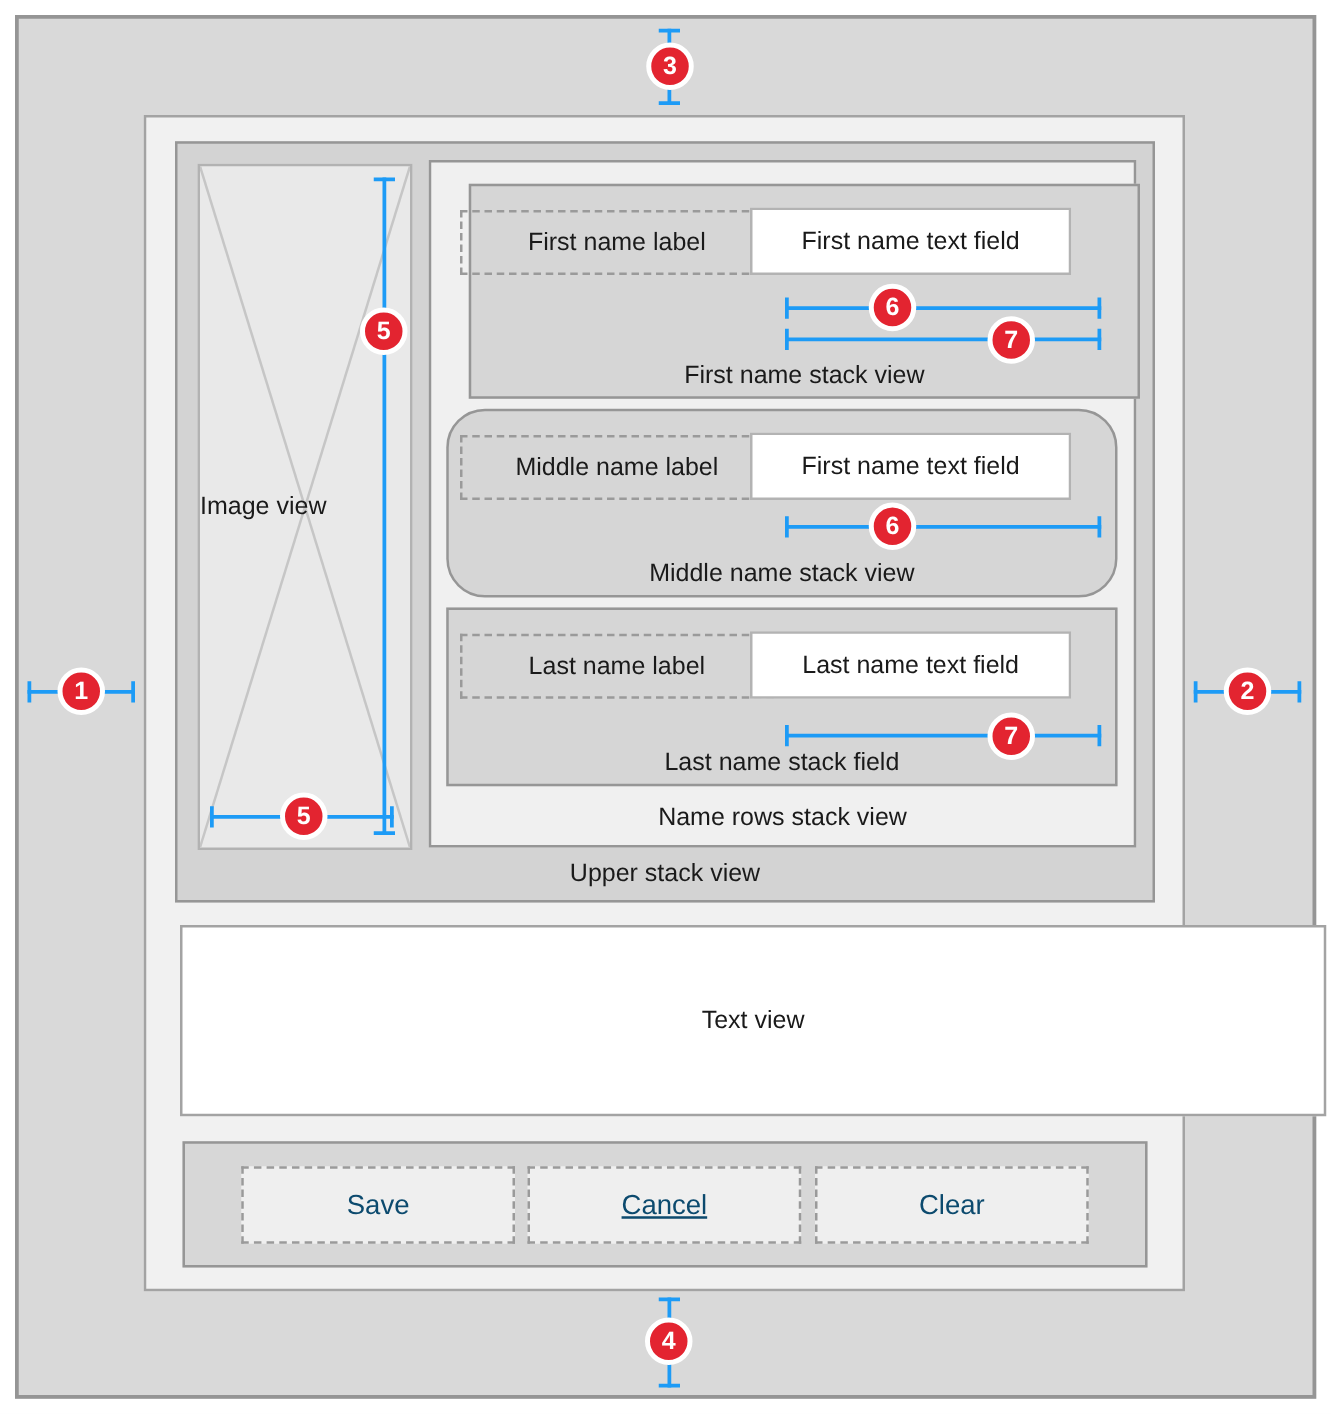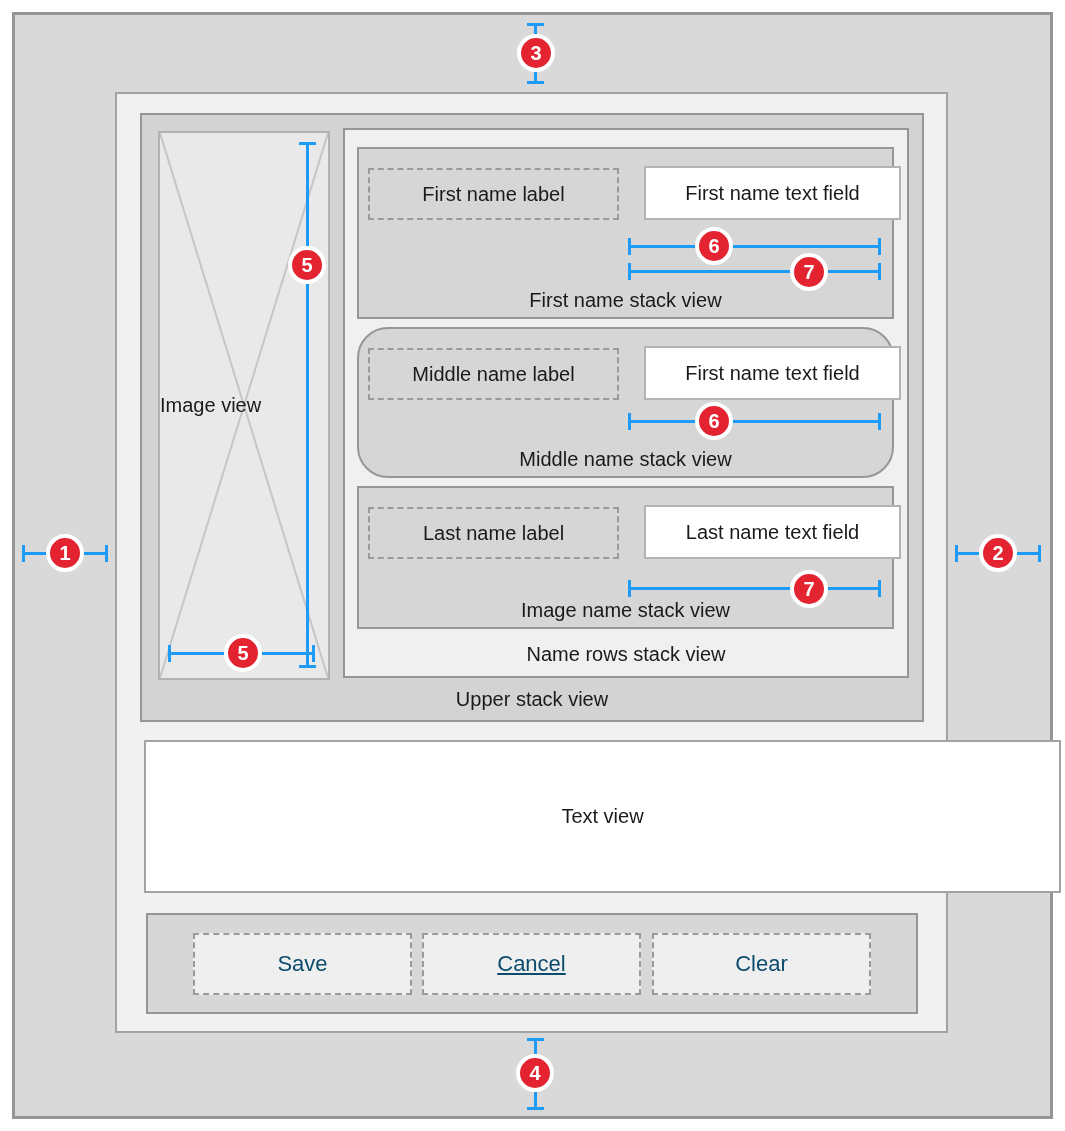--- a/index.html
+++ b/index.html
@@ -12,34 +12,34 @@
 
   .canvas   { inset:12px; background:#d9d9d9; border:3px solid #959595; }
   .mainview { left:115px; top:92px;  width:833px; height:941px; background:#f1f1f1; border:2px solid #a3a3a3; }
   .upper    { left:140px; top:113px; width:784px; height:609px; background:#d3d3d3; border:2px solid #969696; }
   .imgview  { left:158px; top:131px; width:172px; height:549px; background:#e9e9e9; border:2px solid #b2b2b2;
               display:flex; align-items:center; justify-content:flex-start; }
   .imgview svg { position:absolute; inset:0; width:100%; height:100%; }
   .imgview .imglabel { position:relative; font-size:20px; }
   .namerows { left:343px; top:128px; width:566px; height:550px; background:#f0f0f0; border:2px solid #969696; }
   .rowbox   { background:#d6d6d6; border:2px solid #969696; left:357px; width:537px; }
-  .row1 { top:147px; height:172px; }
+  .row1 { top:147px; height:172px;margin-left:18px; }
   .row2 { top:327px; height:151px;border-radius:31px; }
   .row3 { top:486px; height:143px; }
 
   .cap { position:absolute; left:0; right:0; bottom:5px; text-align:center; font-size:20px; color:#1a1a1a; }
   .upper .cap { bottom:9px; }
   .namerows .cap { bottom:10px; }
 
   .ph-label { border:2px dashed #9a9a9a; background:transparent;
               display:flex; align-items:center; justify-content:center; font-size:20px;
               left:368px; width:251px; height:52px; }
   .field    { background:#ffffff; border:2px solid #b3b3b3;
               display:flex; align-items:center; justify-content:center; font-size:20px;
-              left:644px; width:257px; height:54px; }
+              left:600px; width:257px; height:54px; }
 
   .textview { left:144px; top:740px; width:917px; height:153px; background:#ffffff; border:2px solid #a3a3a3;
               display:flex; align-items:center; justify-content:center; font-size:20px; }
   .btnbar   { left:146px; top:913px; width:772px; height:101px; background:#d7d7d7; border:2px solid #969696; }
   .btn      { top:933px; height:62px; width:219px; background:#efefef; border:2px dashed #9a9a9a;
               display:flex; align-items:center; justify-content:center; font-size:22px; color:#0c4a6e;
               cursor:default; }
 
   .dim { position:absolute; background:#1d9bf6; }
   .dim.h { height:3px; }
@@ -79,21 +79,21 @@
     <div class="cap">Name rows stack view</div>
   </div>
 
   <div class="abs rowbox row1">
     <div class="cap">First name stack view</div>
   </div>
   <div class="abs rowbox row2">
     <div class="cap">Middle name stack view</div>
   </div>
   <div class="abs rowbox row3">
-    <div class="cap">Image name stack view</div>
+    <div class="cap">Last name stack field</div>
   </div>
 
   <div class="abs ph-label" style="top:168px;">First name label</div>
   <div class="abs field" style="top:166px;">First name text field</div>
 
   <div class="abs ph-label" style="top:348px;">Middle name label</div>
   <div class="abs field" style="top:346px;">First name text field</div>
 
   <div class="abs ph-label" style="top:507px;">Last name label</div>
   <div class="abs field" style="top:505px;">Last name text field</div>

